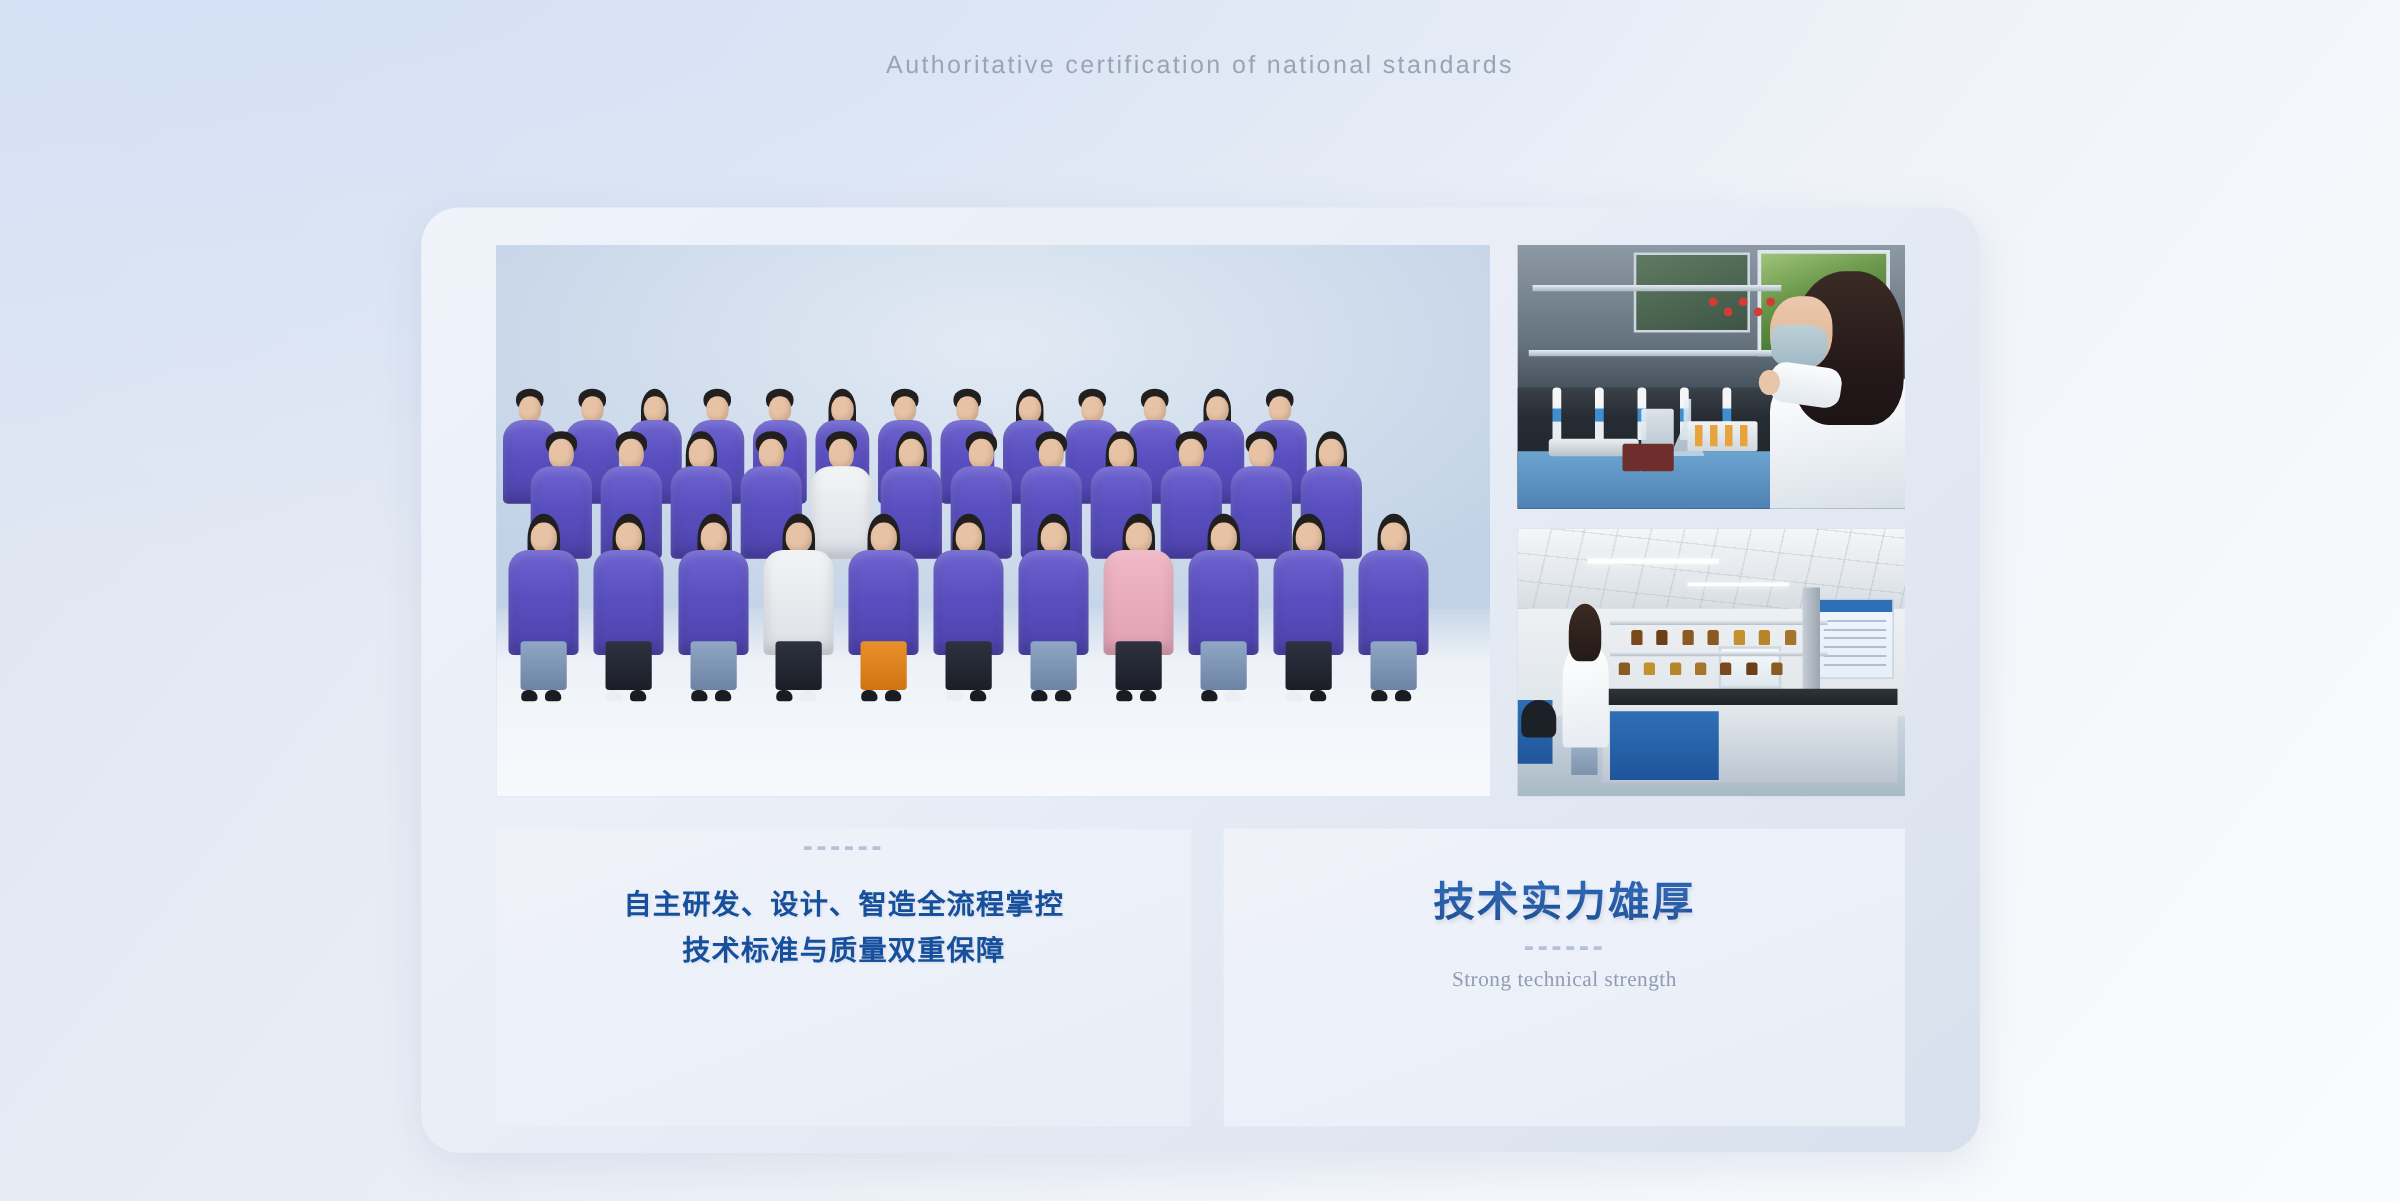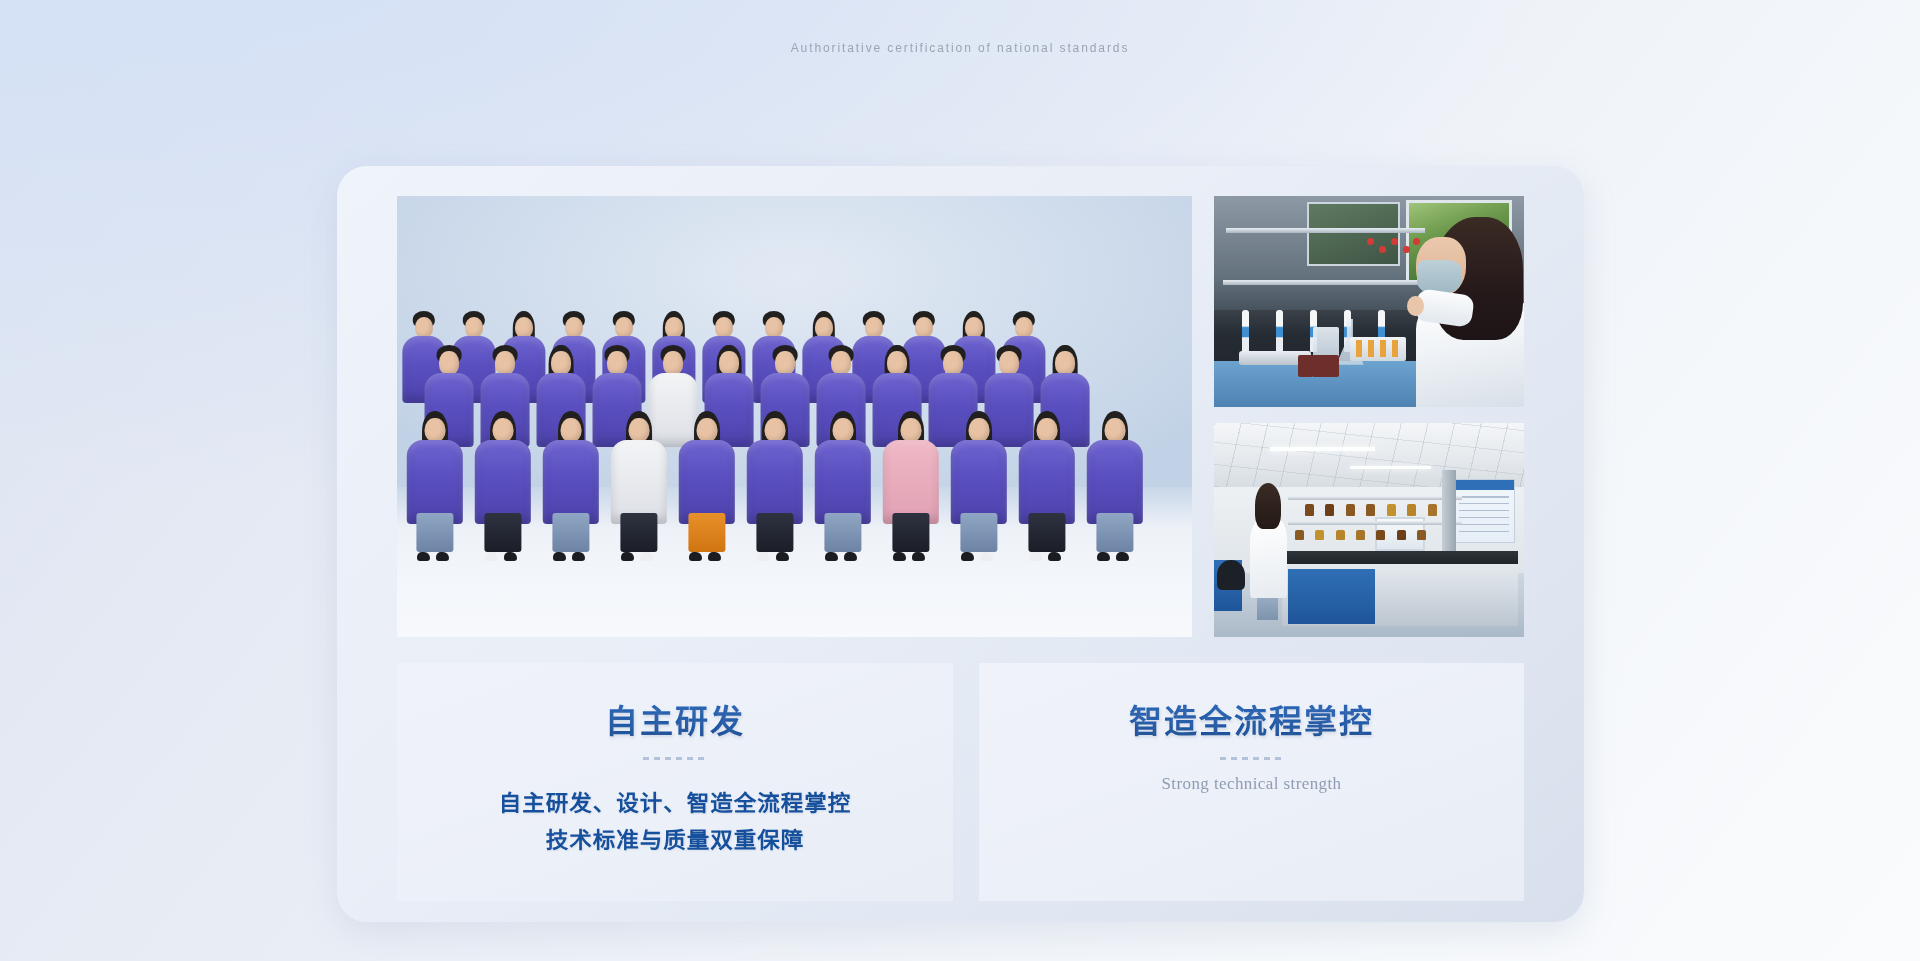--- a/index.html
+++ b/index.html
@@ -23,21 +23,21 @@
     background:linear-gradient(180deg,#2f6cc0 0%,#19468f 58%,#143a7c 100%);
     -webkit-background-clip:text; background-clip:text;
     -webkit-text-fill-color:transparent;
     text-shadow:2px 3px 4px rgba(120,140,175,.34);
     line-height:1.18;
     display:inline-block;
   }
   .title .gap { display:inline-block; width:22px; }
   .subtitle {
     margin-top:11px;
-    font-size:12px; letter-spacing:1.9px; color:#9aa4b4; font-weight:400;
+    font-size:20px; letter-spacing:1.9px; color:#9aa4b4; font-weight:400;
     font-family:"Liberation Sans","DejaVu Sans",sans-serif;
   }
 
   
   .panel {
     position:absolute; left:337px; top:166px;
     width:1247px; height:756px;
     border-radius:30px;
     background:linear-gradient(140deg,#eff3fa 0%,#e9eef7 40%,#dfe6f1 78%,#d8e0ed 100%);
     box-shadow:0 10px 34px rgba(133,150,182,.18);
@@ -611,29 +611,28 @@
           <div class="lr-p-legs"></div>
           <div class="lr-p-coat"></div>
           <div class="lr-p-hair"></div>
         </div>
       </div>
     </div>
 
     <div class="cards">
 
       <div class="card left">
-        <div class="card-title">自主研发</div>
         <div class="dot-sep"></div>
         <div class="card-body">
           <div>自主研发、设计、智造全流程掌控</div>
           <div>技术标准与质量双重保障</div>
         </div>
       </div>
 
       <div class="card right">
-        <div class="card-title">智造全流程掌控</div>
+        <div class="card-title">技术实力雄厚</div>
         <div class="dot-sep"></div>
         <div class="card-en">Strong technical strength</div>
       </div>
 
     </div>
   </div>
 </div>
 
 </body></html>

